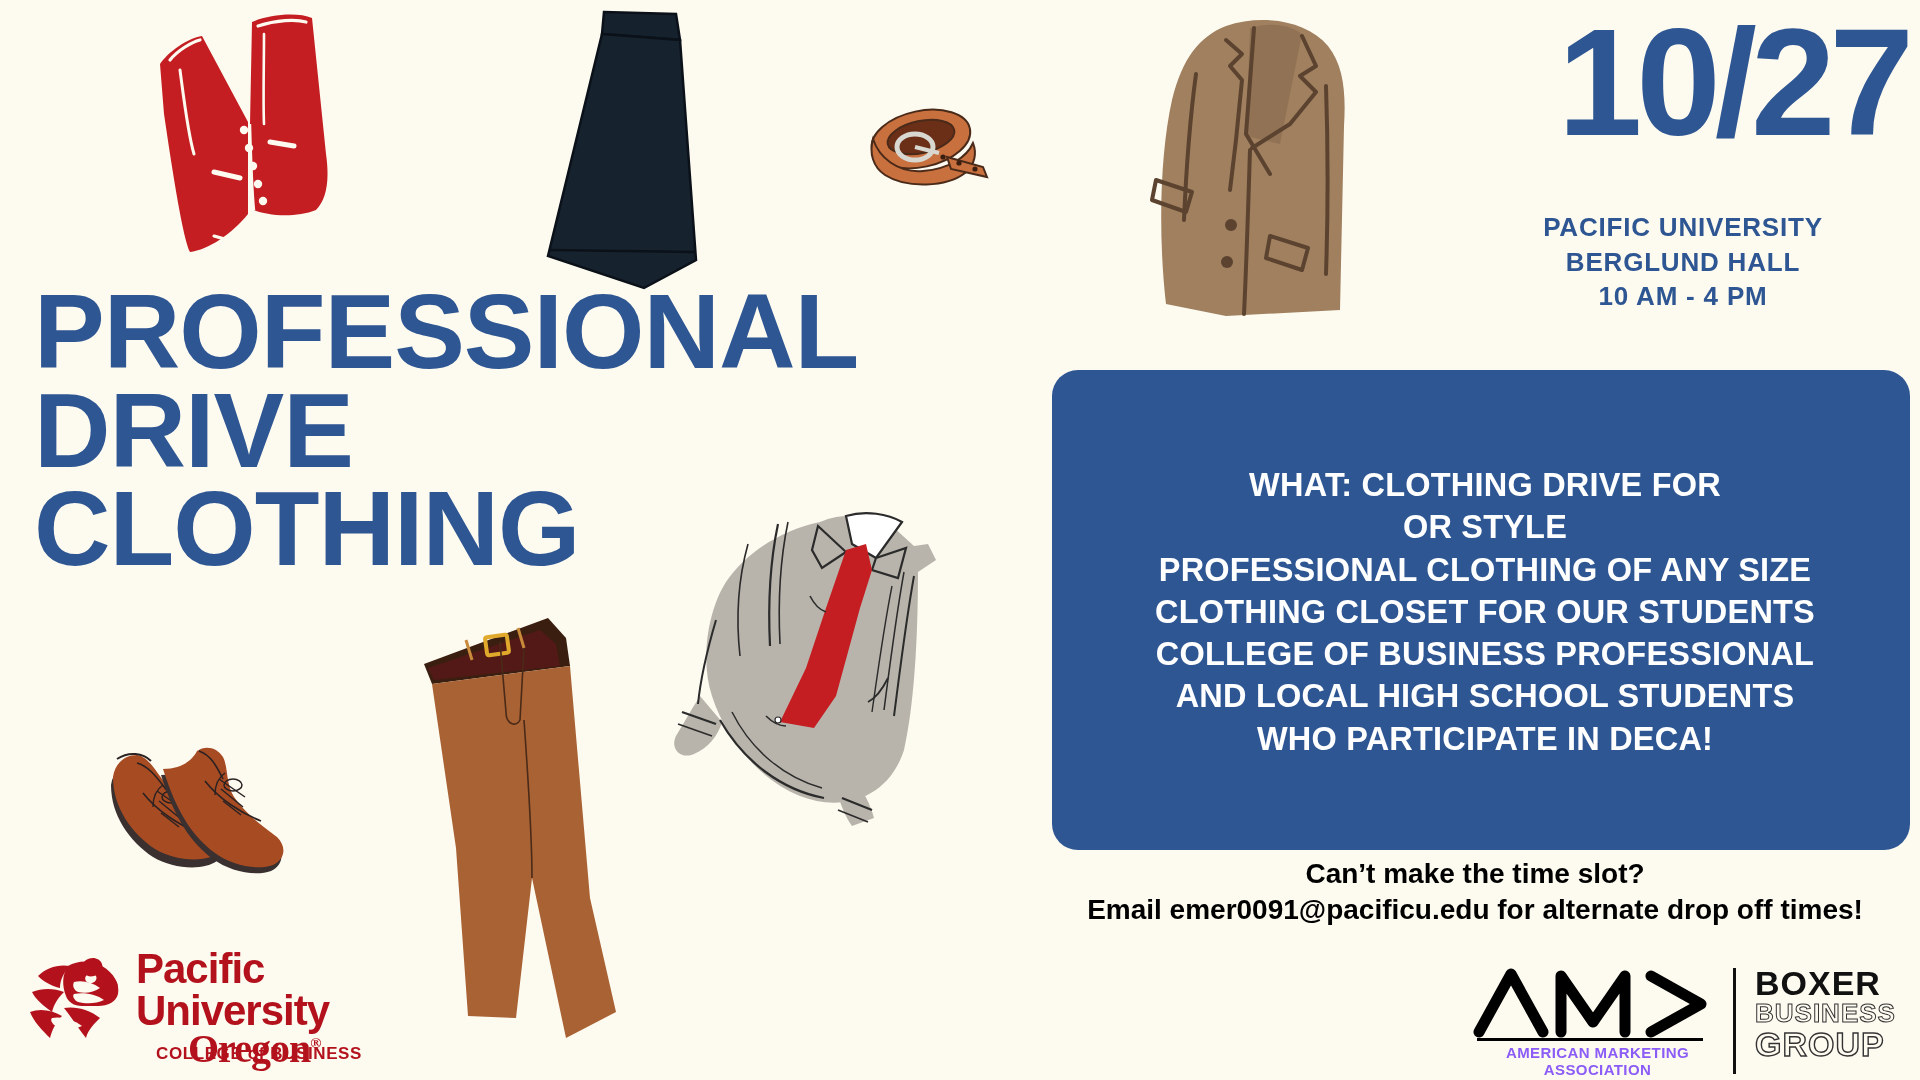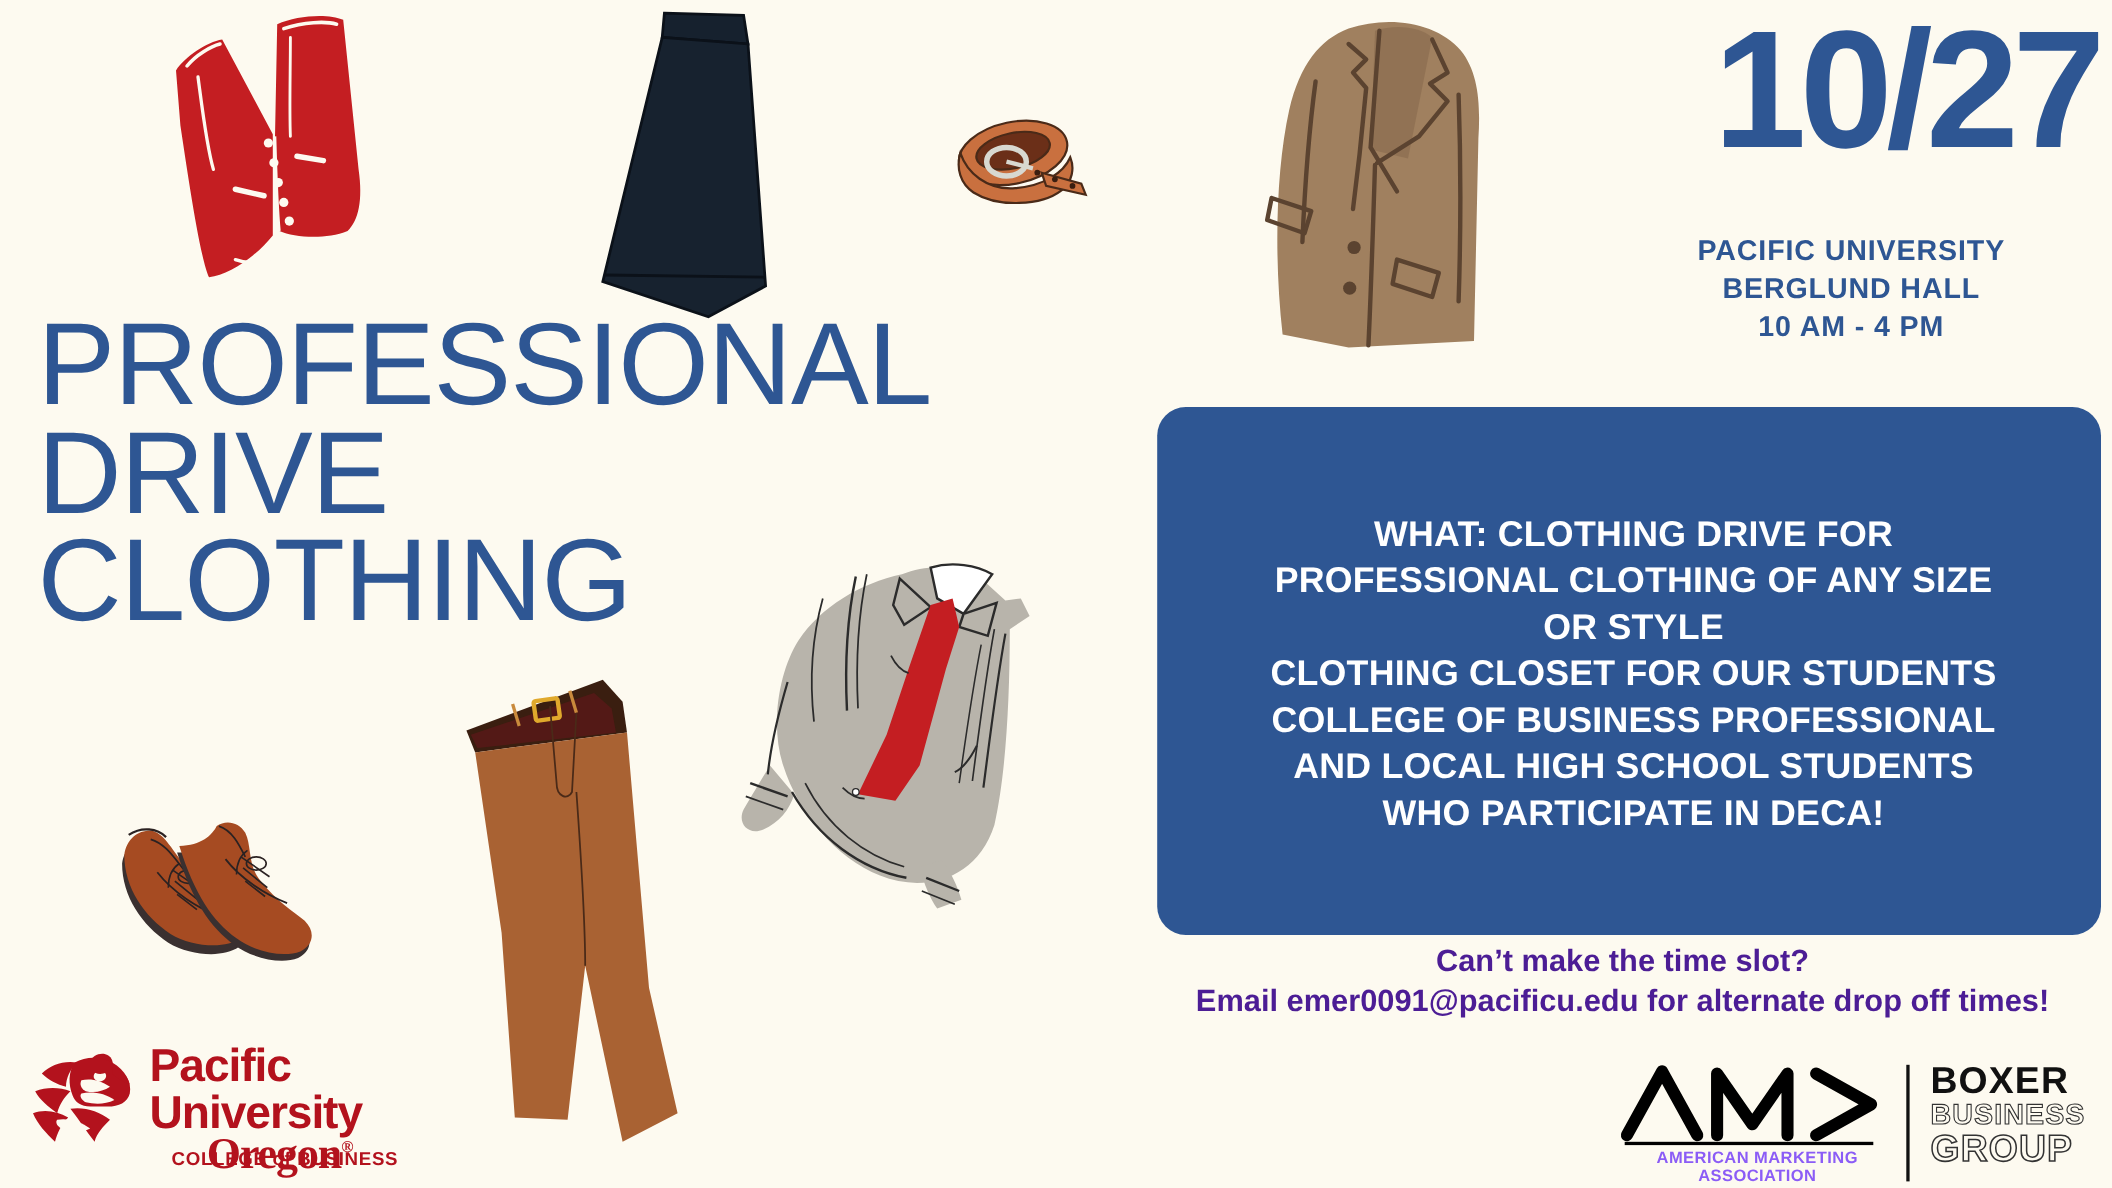--- a/index.html
+++ b/index.html
@@ -9,21 +9,21 @@
     font-family:"Liberation Sans", sans-serif;
     position:relative;
   }
   .stage{position:absolute;inset:0;}
   .abs{position:absolute;}
 
   
   #headline{
     left:34px; top:282px; width:1000px;
     color:#2E5693;
-    font-weight:normal;
+    font-weight:bold;
     font-size:106px;
     line-height:0.93;
     letter-spacing:-1px;
     text-transform:uppercase;
     font-family:"Liberation Sans", sans-serif;
   }
   #headline .ln{display:block;white-space:nowrap;}
 
   
   #date-big{
@@ -65,21 +65,21 @@
     letter-spacing:0.2px;
     text-transform:uppercase;
     width:100%;
   }
   #info-text .ln{display:block;white-space:nowrap;}
 
   
   #email-note{
     left:1030px; top:856px; width:890px;
     text-align:center;
-    color:#4c1d95;
+    color:#000000;
     font-weight:bold;
     font-size:28px;
     line-height:1.3;
   }
   #email-note .ln{display:block;}
 
   
   #pacific-logo{left:28px; top:952px; width:430px; height:118px;}
   #pacific-wordmark{
     position:absolute;left:108px;top:-4px;
@@ -263,22 +263,22 @@
 
   <div class="abs" id="venue">
     <span class="ln">PACIFIC UNIVERSITY</span>
     <span class="ln">BERGLUND HALL</span>
     <span class="ln">10 AM - 4 PM</span>
   </div>
 
   <div class="abs" id="info-panel">
     <div id="info-text">
       <span class="ln">WHAT: CLOTHING DRIVE FOR</span>
+      <span class="ln">OR STYLE</span>
       <span class="ln">PROFESSIONAL CLOTHING OF ANY SIZE</span>
-      <span class="ln">OR STYLE</span>
       <span class="ln">CLOTHING CLOSET FOR OUR STUDENTS</span>
       <span class="ln">COLLEGE OF BUSINESS PROFESSIONAL</span>
       <span class="ln">AND LOCAL HIGH SCHOOL STUDENTS</span>
       <span class="ln">WHO PARTICIPATE IN DECA!</span>
     </div>
   </div>
 
   <div class="abs" id="email-note">
     <span class="ln">Can’t make the time slot?</span>
     <span class="ln">Email emer0091@pacificu.edu for alternate drop off times!</span>

